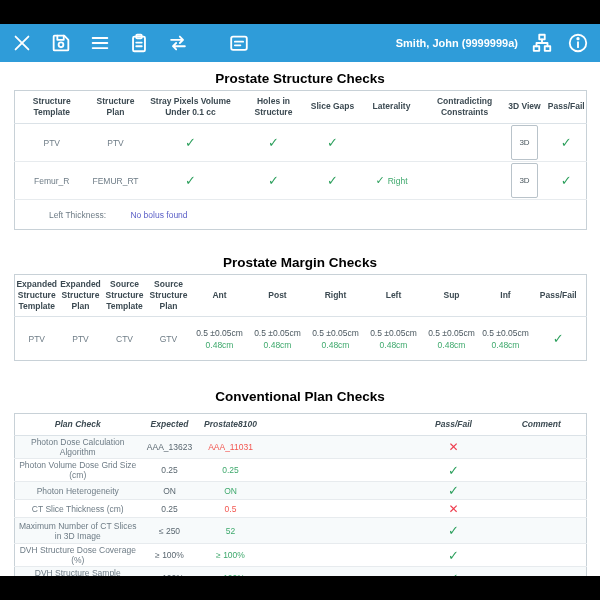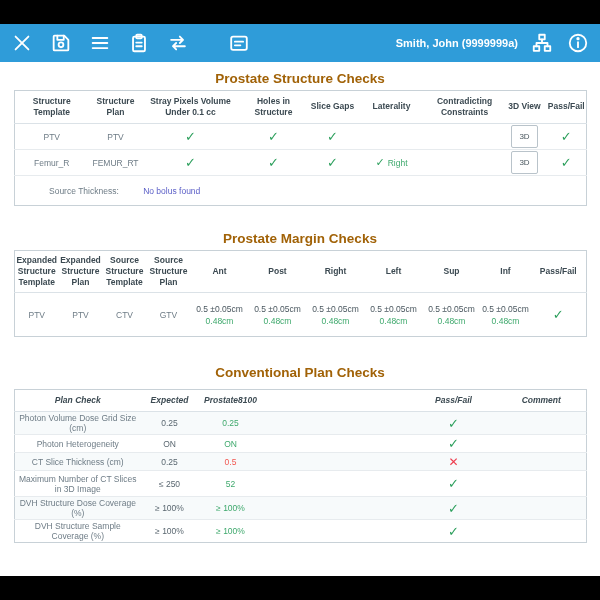--- a/index.html
+++ b/index.html
@@ -12,21 +12,21 @@
   .topbar { height:38px; background:#2f9cd9; display:flex; align-items:center; padding:0 10px; }
   .tb-icons { display:flex; align-items:center; gap:15px; }
   .tb-btn { width:24px; height:24px; display:flex; align-items:center; justify-content:center; cursor:pointer; background:none; border:none; }
   .tb-btn svg { width:22px; height:22px; stroke:#fff; fill:none; stroke-width:2; stroke-linecap:round; stroke-linejoin:round; }
   .tb-btn.gap { margin-left:22px; }
   .tb-right { margin-left:auto; display:flex; align-items:center; gap:12px; }
   .patient { color:#fff; font-size:11px; font-weight:bold; }
 
   
   .content { height:514px; background:#fff; overflow:hidden; }
-  .section-title { text-align:center; font-size:13.5px; font-weight:bold; color:#a16207; }
+  .section-title { text-align:center; font-size:13.5px; font-weight:bold; color:#000000; }
   .t1-title { padding-top:9px; }
   .t2-title { padding-top:25px; }
   .t3-title { padding-top:28px; }
 
   table { border-collapse:collapse; table-layout:fixed; width:572px; margin:4px 14px 0 14px; font-size:8.5px; }
   table { border:1px solid #c8d1d7; }
   th { font-weight:bold; color:#3c4a52; text-align:center; vertical-align:middle; line-height:1.3; padding:2px 1px; }
   td { color:#6e7c86; text-align:center; vertical-align:middle; padding:1px 1px; }
   tbody tr { border-top:1px solid #e7ebee; }
   thead tr { border-bottom:1px solid #dbe2e7; }
@@ -37,21 +37,21 @@
   .lat-check { font-size:11px; }
   .lat-label { color:#3fa96d; margin-left:3px; }
 
   
   .tbl-structure thead tr { height:33px; }
   .tbl-structure tbody tr { height:24px; }
   .tbl-structure tr.bolus-row { height:30px; }
   .bolus-cell { text-align:left; padding-left:34px; }
   .bolus-label { color:#6e7c86; }
   .bolus-value { color:#5b5fc7; margin-left:22px; cursor:pointer; }
-  .btn-3d { font-size:8px; color:#4a575f; background:#fff; border:1px solid #b9c3ca; border-radius:2px; padding:6px 7px; cursor:pointer; font-family:inherit;text-align:center; }
+  .btn-3d { font-size:8px; color:#4a575f; background:#fff; border:1px solid #b9c3ca; border-radius:2px; padding:12px 7px; cursor:pointer; font-family:inherit;text-align:center; }
 
   
   .tbl-margin thead tr { height:42px; }
   .tbl-margin tbody tr { height:44px; }
   .margin-exp { color:#4a575f; line-height:1.5; }
   .margin-meas { color:#3fa96d; line-height:1.2; }
 
   
   .tbl-plan { margin-top:9px; }
   .tbl-plan thead tr { height:22px;font-style:italic; }
@@ -174,21 +174,21 @@
           <td><span class="status pass">✓</span></td>
           <td><span class="status pass">✓</span></td>
           <td><span class="status pass">✓</span></td>
           <td><span class="status lat-check pass">✓</span><span class="lat-label">Right</span></td>
           <td></td>
           <td><button class="btn-3d">3D</button></td>
           <td><span class="status pass">✓</span></td>
         </tr>
         <tr class="bolus-row">
           <td colspan="9" class="bolus-cell">
-            <span class="bolus-label">Source Thickness:</span>
+            <span class="bolus-label">Left Thickness:</span>
             <span class="bolus-value">No bolus found</span>
           </td>
         </tr>
       </tbody>
     </table>
 
     <div class="section-title t2-title">Prostate Margin Checks</div>
 
     <table class="tbl-margin">
       <colgroup>
@@ -270,20 +270,28 @@
           <th>Plan Check</th>
           <th>Expected</th>
           <th>Prostate8100</th>
           <th></th>
           <th>Pass/Fail</th>
           <th>Comment</th>
         </tr>
       </thead>
       <tbody>
         <tr>
+          <td>Photon Dose Calculation Algorithm</td>
+          <td class="exp">AAA_13623</td>
+          <td class="actual fail">AAA_11031</td>
+          <td></td>
+          <td><span class="status fail">✕</span></td>
+          <td></td>
+        </tr>
+        <tr>
           <td>Photon Volume Dose Grid Size (cm)</td>
           <td class="exp">0.25</td>
           <td class="actual pass">0.25</td>
           <td></td>
           <td><span class="status pass">✓</span></td>
           <td></td>
         </tr>
         <tr>
           <td>Photon Heterogeneity</td>
           <td class="exp">ON</td>

